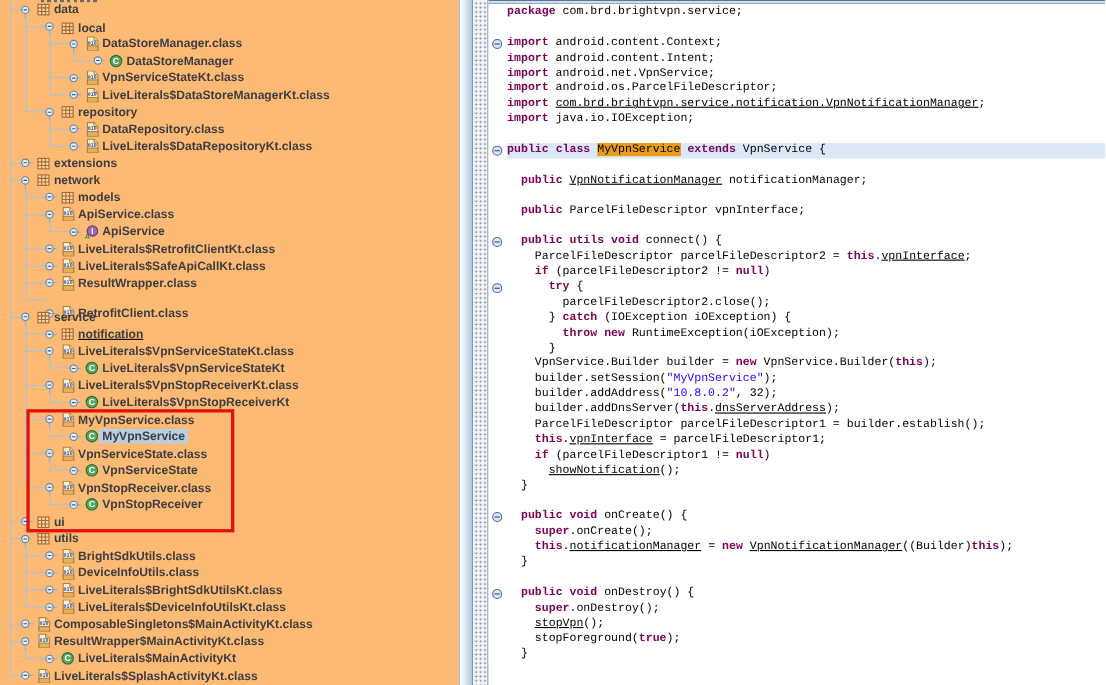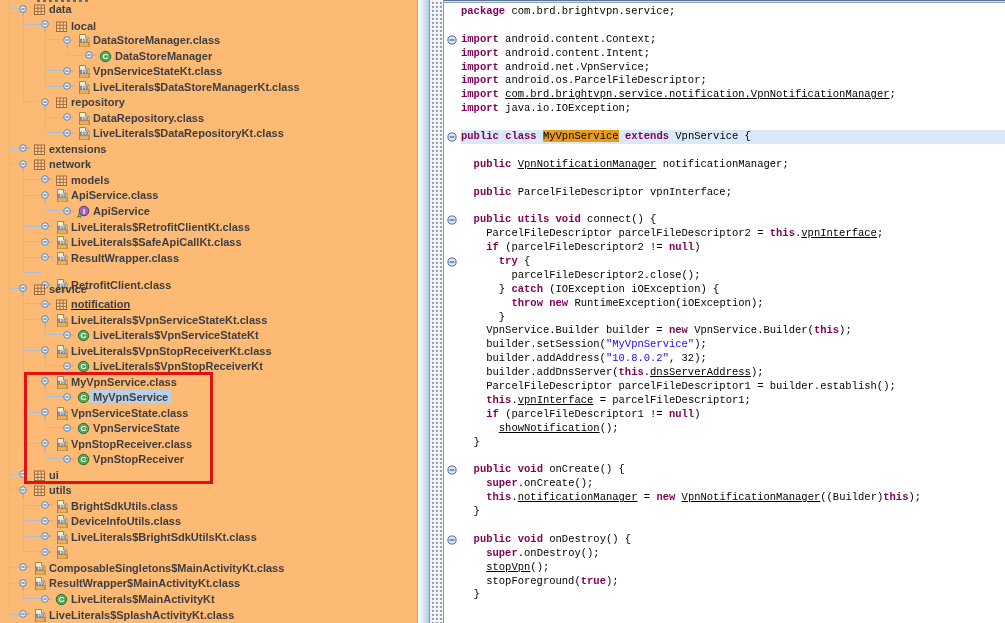--- a/index.html
+++ b/index.html
@@ -546,20 +546,21 @@
             <line x1="10.3" y1="8" x2="14" y2="8" stroke="#8fb0d4"></line>
             <circle cx="7" cy="8" r="3.3" fill="#e4eef8" stroke="#5f81ab"></circle>
             <line x1="5.3" y1="8" x2="8.7" y2="8" stroke="#3d5f8c"></line>
           </svg></span>
         <span class="ticon"><svg width="13" height="13" viewBox="0 0 13 13">
        <path d="M2.5 0.5 h6 l3.5 3.5 v9 h-9.5 z" fill="#fbf2d2" stroke="#b0823c"></path>
        <path d="M8.5 0.5 v3.5 h3.5" fill="#ecd9a0" stroke="#b0823c"></path>
        <rect x="2.5" y="8.6" width="9.5" height="4.4" fill="#e6b05c" stroke="#b0823c"></rect>
        <text x="2.8" y="7.6" font-size="4.6" font-weight="bold" fill="#3a50b0" font-family="monospace">010</text>
      </svg></span>
+        <span class="tlabel">LiveLiterals$DeviceInfoUtilsKt.class</span>
       </div>
       <div class="trow" style="top: 559.72px; left: 16px;">
         <span class="thandle"><svg width="14" height="16" viewBox="0 0 14 16">
             <line x1="10.3" y1="8" x2="14" y2="8" stroke="#8fb0d4"></line>
             <circle cx="7" cy="8" r="3.3" fill="#e4eef8" stroke="#5f81ab"></circle>
             <line x1="5.3" y1="8" x2="8.7" y2="8" stroke="#3d5f8c"></line>
           </svg></span>
         <span class="ticon"><svg width="13" height="13" viewBox="0 0 13 13">
        <path d="M2.5 0.5 h6 l3.5 3.5 v9 h-9.5 z" fill="#fbf2d2" stroke="#b0823c"></path>
        <path d="M8.5 0.5 v3.5 h3.5" fill="#ecd9a0" stroke="#b0823c"></path>

